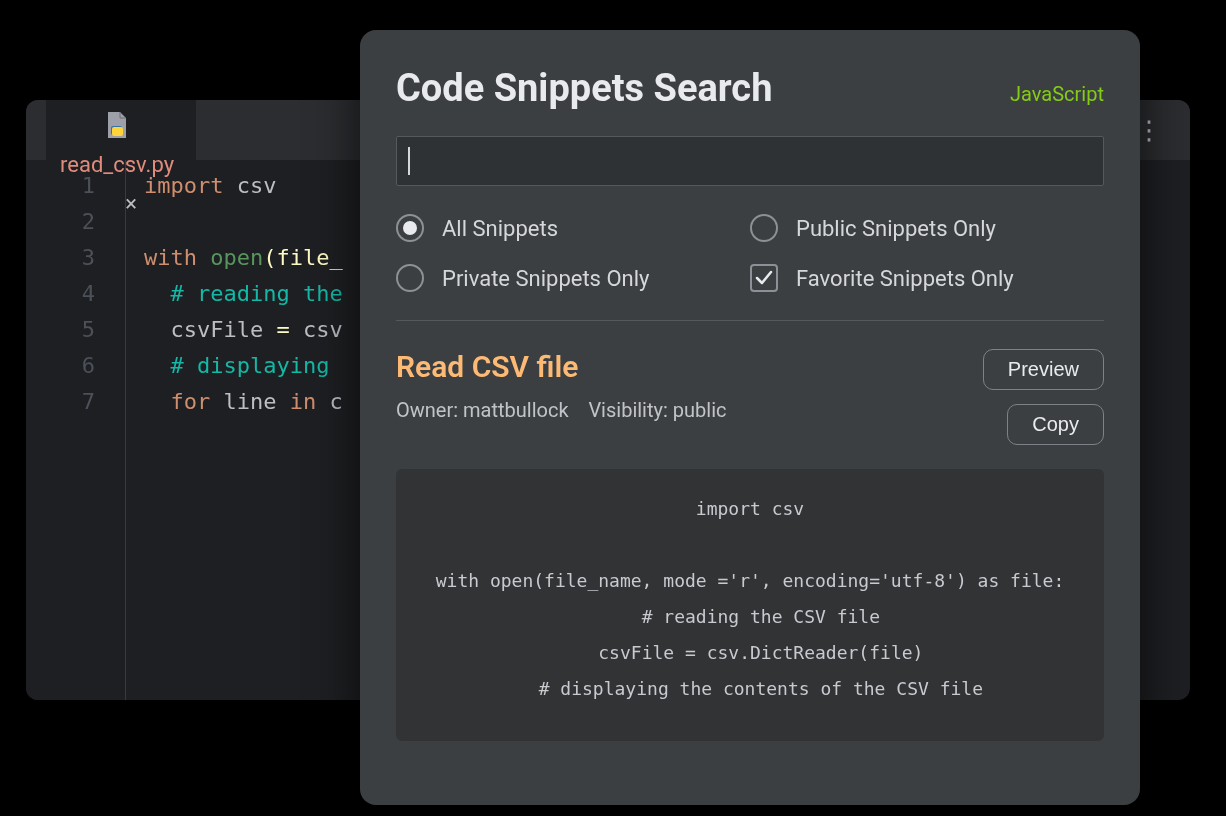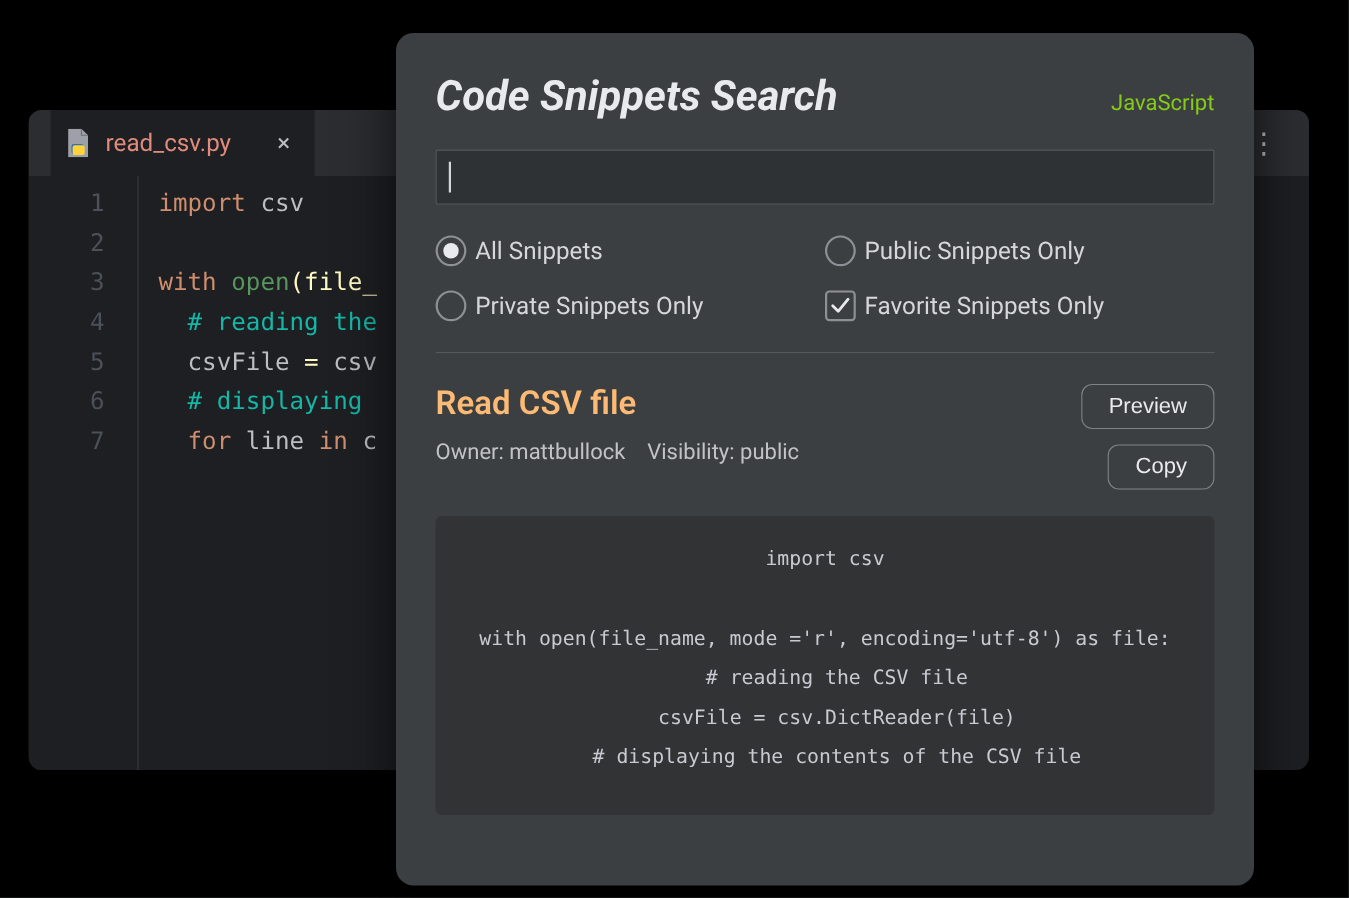--- a/index.html
+++ b/index.html
@@ -29,26 +29,27 @@
     background: #2b2d30;
     display: flex;
     align-items: stretch;
     padding-left: 20px;
     position: relative;
   }
   .editor .tab {
     display: flex;
     align-items: center;
     gap: 14px;
-    padding: 0 22px 0 14px;
+    padding: 12px 22px 0 14px;
     background: #1e1f22;
     border-top-left-radius: 0;
     color: #E08C7D;
     font-size: 22px;
     position: relative;
+    flex-direction: column;
   }
   .editor .tab .close { color: #bcbec4; font-size: 22px; margin-left: 28px; cursor:pointer;}
   .editor .more {
     position: absolute;
     right: 28px;
     top: 0;
     height: 60px;
     display: flex;
     align-items: center;
     color: #bcbec4;
@@ -102,21 +103,20 @@
   .panel .head {
     display: flex;
     align-items: baseline;
     justify-content: space-between;
     margin-bottom: 26px;
   }
   .panel .title {
     color: #e9eaee;
     font-size: 38px;
     font-weight: 700;
-    font-style: italic;
   }
   .panel .lang {
     color: #84cc16;
     font-size: 20px;
   }
   .panel .search {
     width: 100%;
     height: 50px;
     background: #2f3234;
     border: 1px solid #55585c;
@@ -135,21 +135,21 @@
   @keyframes blink { 50% { opacity: 0; } }
 
   .filters {
     display: grid;
     grid-template-columns: 1fr 1fr;
     row-gap: 22px;
     margin-top: 28px;
     padding-bottom: 28px;
     border-bottom: 1px solid #55585c;
   }
-  .opt { display: flex; align-items: center; gap: 8px; font-size: 22px; cursor:pointer;}
+  .opt { display: flex; align-items: center; gap: 18px; font-size: 22px; cursor:pointer;}
   .radio {
     width: 28px; height: 28px; border-radius: 50%;
     border: 2px solid #8d9096;
     display: inline-flex; align-items: center; justify-content: center;
     flex: none;
   }
   .radio.on::after { content:""; width: 14px; height:14px; border-radius:50%; background:#e9eaee; }
   .check {
     width: 28px; height: 28px; border-radius: 4px;
     border: 2px solid #8d9096;

